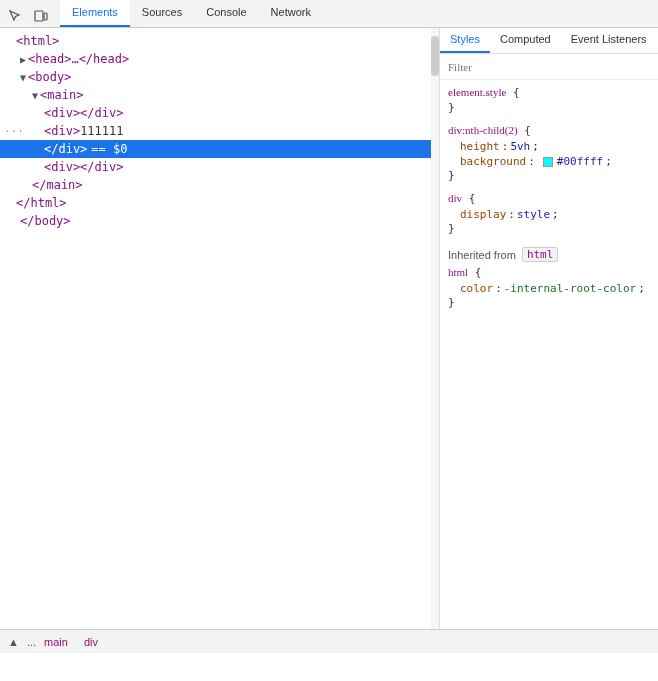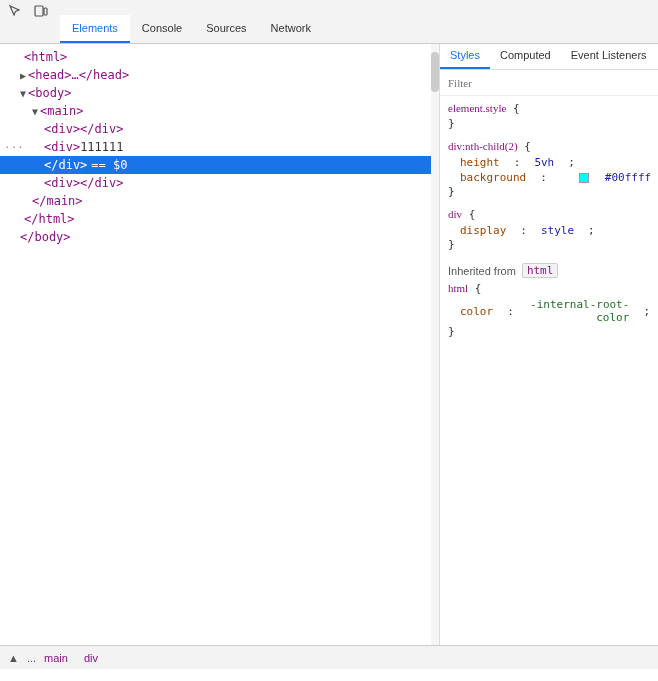--- a/index.html
+++ b/index.html
@@ -8,24 +8,24 @@
       height: 681px;
       background: #ffffff;
       font-family: 'Consolas', 'Monaco', monospace;
       font-size: 12px;
       overflow: hidden;
     }
 
     
     .devtools-toolbar {
       display: flex;
-      align-items: flex-start;
+      align-items: flex-end;
       background: #f3f3f3;
       border-bottom: 1px solid #ccc;
-      height: 44px;
+      height: 28px;
       padding: 0 4px;
     }
     .toolbar-icons {
       display: flex;
       align-items: center;
       gap: 4px;
       margin-right: 8px;
     }
     .toolbar-icon-btn {
       width: 22px;
@@ -90,21 +90,21 @@
 
     .dots-indicator {
       color: #999;
       font-size: 11px;
       width: 20px;
       text-align: center;
     }
 
     .tag { color: #881280; }
 
-    .indent1 { padding-left: 24px; }
+    .indent1 { padding-left: 16px; }
     .indent2 { padding-left: 20px; }
     .indent3 { padding-left: 32px; }
     .indent4 { padding-left: 44px; }
 
     
     .scrollbar-track {
       position: absolute;
       right: 0;
       top: 0;
       width: 8px;
@@ -185,21 +185,21 @@
       margin-bottom: 8px;
     }
 
     .css-selector { color: #881280; font-family: Liberation Serif, serif; }
     .css-brace { color: #333; }
     .css-property { color: #994500; }
     .css-colon { color: #333; }
     .css-value { color: #1a1aa6; }
     .css-value.keyword { color: #1a1aa6; }
     .css-semi { color: #333; }
-    .css-line { padding: 1px 0 1px 12px; display: flex; align-items: center; gap: 14px; text-align: right; }
+    .css-line { padding: 1px 0 1px 12px; display: flex; align-items: center; gap: 2px; }
     .css-selector-line { padding: 2px 0; }
 
     .color-swatch {
       display: inline-block;
       width: 10px;
       height: 10px;
       border: 1px solid #999;
       vertical-align: middle;
       margin-right: 2px;
       flex-shrink: 0;
@@ -267,22 +267,22 @@
     <button class="toolbar-icon-btn" title="Toggle device toolbar">
       <svg width="14" height="14" viewBox="0 0 14 14" fill="none">
         <rect x="1" y="2" width="8" height="10" rx="1" stroke="#555" stroke-width="1.2" fill="none"></rect>
         <rect x="10" y="4" width="3" height="7" rx="1" stroke="#555" stroke-width="1.2" fill="none"></rect>
       </svg>
     </button>
   </div>
 
   <div style="display:flex; height:100%; align-items:flex-end;">
     <button class="tab" style="border-bottom: 2px solid #1a73e8; color:#1a73e8; background:#fff; height:28px;">Elements</button>
+    <button class="tab">Sources</button>
     <button class="tab">Console</button>
-    <button class="tab">Sources</button>
     <button class="tab">Network</button>
   </div>
 </div>
 
 <div class="devtools-main">
 
   <div class="elements-panel">
     <div class="elements-tree">
 
       <div class="tree-line indent1">

